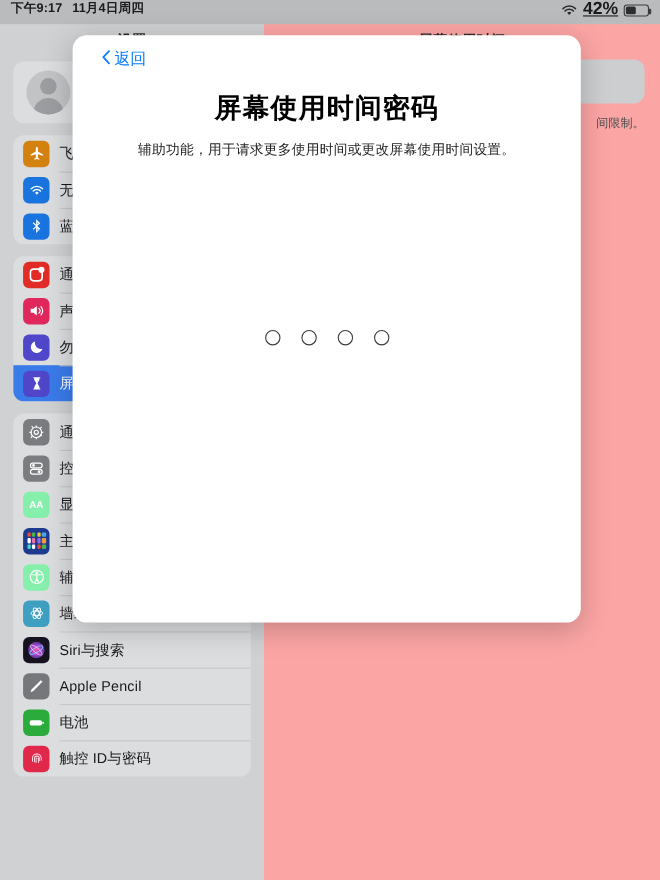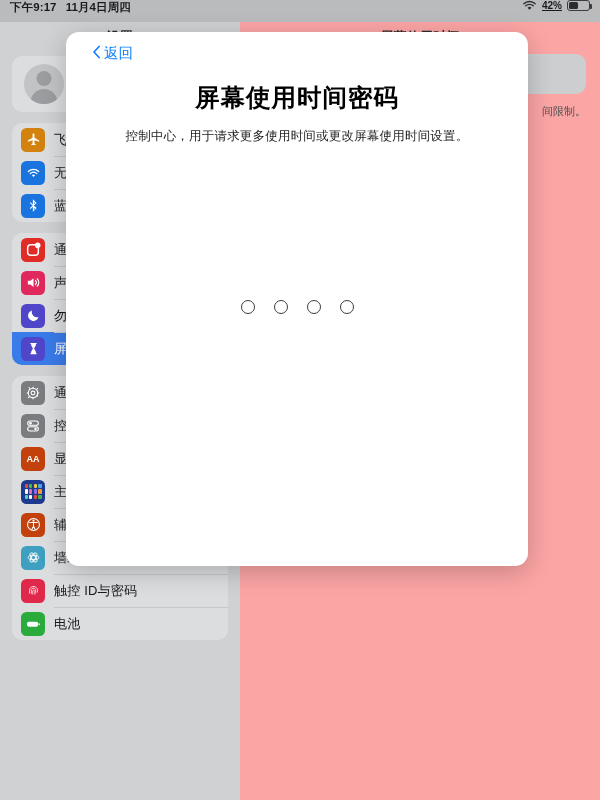--- a/index.html
+++ b/index.html
@@ -22,21 +22,21 @@
     display: flex; align-items: flex-start;
     padding: 0 10px;
     font-size: 11.5px; font-weight: bold;
     color: #1b1b1d;
     z-index: 5;
   }
   #sb-time { margin-right: 9px; letter-spacing: .1px; }
   #sb-date { letter-spacing: .1px; }
   #sb-right { margin-left: auto; display: flex; align-items: center; gap: 5px; }
   .wifi-ico { width: 15px; height: 11px; display: block; }
-  #sb-batt-pct { font-size: 10px; font-weight: bold; text-decoration: underline; }
+  #sb-batt-pct { font-size: 16px; font-weight: bold; text-decoration: underline; }
   .batt {
     position: relative; width: 23px; height: 11px;
     border: 1.2px solid #3b3c3e; border-radius: 3px;
   }
   .batt::after {
     content: ""; position: absolute; right: -3.2px; top: 3px;
     width: 2px; height: 5px; background: #3b3c3e;
     border-radius: 0 1px 1px 0;
   }
   .batt .fill {
@@ -123,21 +123,21 @@
     font-size: 13px; color: #18191b;
     white-space: nowrap; letter-spacing: .2px;
   }
 
   
   .bg-orange { background: #d4820f; }
   .bg-blue   { background: #1a74e0; }
   .bg-red    { background: #e02b26; }
   .bg-pink   { background: #e0285c; }
   .bg-purple { background: #4f46c9; }
-  .bg-stblue { background: #c2410c; }
+  .bg-stblue { background: #86efac; }
   .bg-gray   { background: #7b7c80; }
   .bg-dblue  { background: #1e3a8f; }
   .bg-teal   { background: #3e9fc0; }
   .bg-siri   { background: #16121f; }
   .bg-pencil { background: #76777b; }
   .bg-tid    { background: #e0284a; }
   .bg-green  { background: #2aab3c; }
   .bg-bluep  { background: #2f73dd; }
 
   
@@ -370,62 +370,87 @@
           <svg viewBox="0 0 24 24" width="17" height="17" fill="none" stroke="#fff" stroke-width="1.2">
             <circle cx="12" cy="12" r="3"></circle>
             <ellipse cx="12" cy="12" rx="7.5" ry="3.2"></ellipse>
             <ellipse cx="12" cy="12" rx="7.5" ry="3.2" transform="rotate(60 12 12)"></ellipse>
             <ellipse cx="12" cy="12" rx="7.5" ry="3.2" transform="rotate(120 12 12)"></ellipse>
           </svg>
         </span>
         <span class="row-label">墙纸</span>
       </div>
       <div class="row">
+        <span class="ico bg-siri">
+          <svg viewBox="0 0 24 24" width="20" height="20">
+            <defs>
+              <radialGradient id="sg" cx="50%" cy="50%" r="60%">
+                <stop offset="0%" stop-color="#ff4fa3"></stop>
+                <stop offset="45%" stop-color="#a84bd8"></stop>
+                <stop offset="100%" stop-color="#3b2a6e"></stop>
+              </radialGradient>
+            </defs>
+            <circle cx="12" cy="12" r="9" fill="url(#sg)"></circle>
+            <ellipse cx="12" cy="12" rx="8" ry="2.6" fill="none" stroke="#7de3ff" stroke-width="1" opacity=".85" transform="rotate(-30 12 12)"></ellipse>
+            <ellipse cx="12" cy="12" rx="8" ry="2.6" fill="none" stroke="#ffd1f0" stroke-width="1" opacity=".8" transform="rotate(40 12 12)"></ellipse>
+          </svg>
+        </span>
+        <span class="row-label">Siri与搜索</span>
+      </div>
+      <div class="row">
+        <span class="ico bg-pencil">
+          <svg viewBox="0 0 24 24" width="18" height="18">
+              <path d="M17.5 4.5 19.5 6.5 8.5 17.5 5 19l1.5-3.5z" fill="#fff"></path>
+            </svg>
+        </span>
+        <span class="row-label">Apple Pencil</span>
+      </div>
+      <div class="row">
+        <span class="ico bg-green">
+          <svg viewBox="0 0 24 24" width="18" height="18">
+              <rect x="4" y="9" width="15" height="6.5" rx="2.4" fill="#fff"></rect>
+              <rect x="19.6" y="10.9" width="1.4" height="2.8" rx=".7" fill="#fff"></rect>
+            </svg>
+        </span>
+        <span class="row-label">电池</span>
+      </div>
+      <div class="row">
         <span class="ico bg-tid">
           <svg viewBox="0 0 24 24" width="17" height="17" fill="none" stroke="#ffd9e2" stroke-width="1.3" stroke-linecap="round">
             <path d="M12 6.2c-3.2 0-5.6 2.4-5.6 5.4v4"></path>
             <path d="M12 8.8c-1.8 0-3.1 1.3-3.1 3v4.4"></path>
             <path d="M12 11.4c-.6 0-1 .5-1 1.1v4.6"></path>
             <path d="M12 6.2c3.2 0 5.6 2.4 5.6 5.4v2.6"></path>
             <path d="M12 8.8c1.8 0 3.1 1.3 3.1 3v3"></path>
             <path d="M14 11.9v5.4"></path>
           </svg>
         </span>
         <span class="row-label">触控 ID与密码</span>
       </div>
-      <div class="row">
-        <span class="ico bg-green">
-          <svg viewBox="0 0 24 24" width="18" height="18">
-              <rect x="4" y="9" width="15" height="6.5" rx="2.4" fill="#fff"></rect>
-              <rect x="19.6" y="10.9" width="1.4" height="2.8" rx=".7" fill="#fff"></rect>
-            </svg>
-        </span>
-        <span class="row-label">电池</span>
-      </div>
     </div>
   </div>
 
   <div id="detail">
     <div class="pane-title">屏幕使用时间</div>
     <div class="detail-card"></div>
     <div class="detail-text">间限制。</div>
   </div>
 
   <div id="modal">
     <div id="back-btn">
       <span class="chev">
         <svg viewBox="0 0 12 18" width="9" height="14">
             <path d="M9.5 1.6 2.6 9l6.9 7.4" stroke="#0a7cff" stroke-width="2.1" fill="none" stroke-linecap="round" stroke-linejoin="round"></path>
           </svg>
       </span>
       <span>返回</span>
     </div>
 
     <div id="modal-title">屏幕使用时间密码</div>
-    <div id="modal-sub">控制中心，用于请求更多使用时间或更改屏幕使用时间设置。</div>
+    <div id="modal-sub">辅助功能，用于请求更多使用时间或更改屏幕使用时间设置。</div>
 
     <div id="dots">
         <span class="dot"></span>
         <span class="dot"></span>
         <span class="dot"></span>
         <span class="dot"></span>
       </div>
   </div>
 
 </div>

